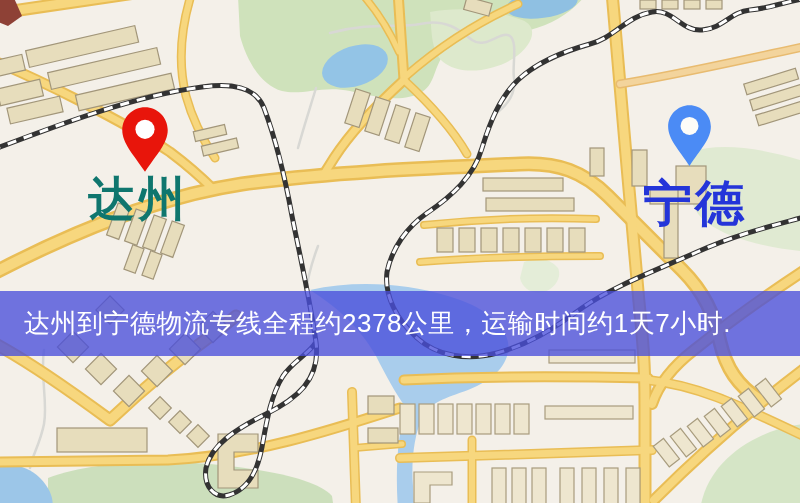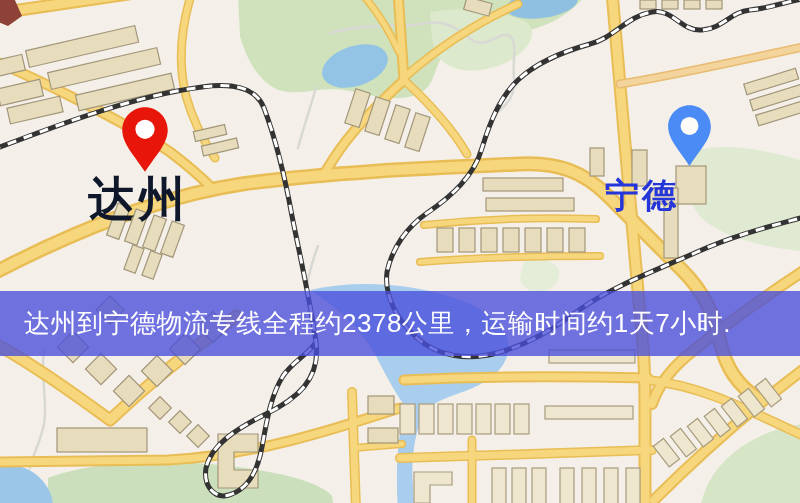--- a/index.html
+++ b/index.html
@@ -11,22 +11,22 @@
   .map-svg{position:absolute;left:0;top:0;width:800px;height:503px;display:block;}
   .pin{position:absolute;}
   .pin svg{display:block;}
   .marker-label{
     position:absolute;
     font-family:"Liberation Serif", serif;
     font-weight:bold;
     white-space:nowrap;
     line-height:1;
   }
-  .label-origin{left:88px;top:176px;font-size:47px;color:#0f172a;letter-spacing:3px;}
-  .label-destination{left:605px;top:179px;font-size:34px;color:#2435d9;letter-spacing:3px;}
+  .label-origin{left:88px;top:176px;font-size:47px;color:#0f766e;letter-spacing:3px;}
+  .label-destination{left:643px;top:179px;font-size:49px;color:#2435d9;letter-spacing:3px;}
   .route-banner{
     position:absolute;left:0;top:291px;width:800px;height:65px;
     background:rgba(73,78,219,0.78);
     display:flex;align-items:center;
   }
   .route-banner .txt{
     color:#ffffff;font-size:26px;padding-left:24px;white-space:nowrap;
     font-family:"Liberation Sans", sans-serif;
     letter-spacing:0.5px;
   }

